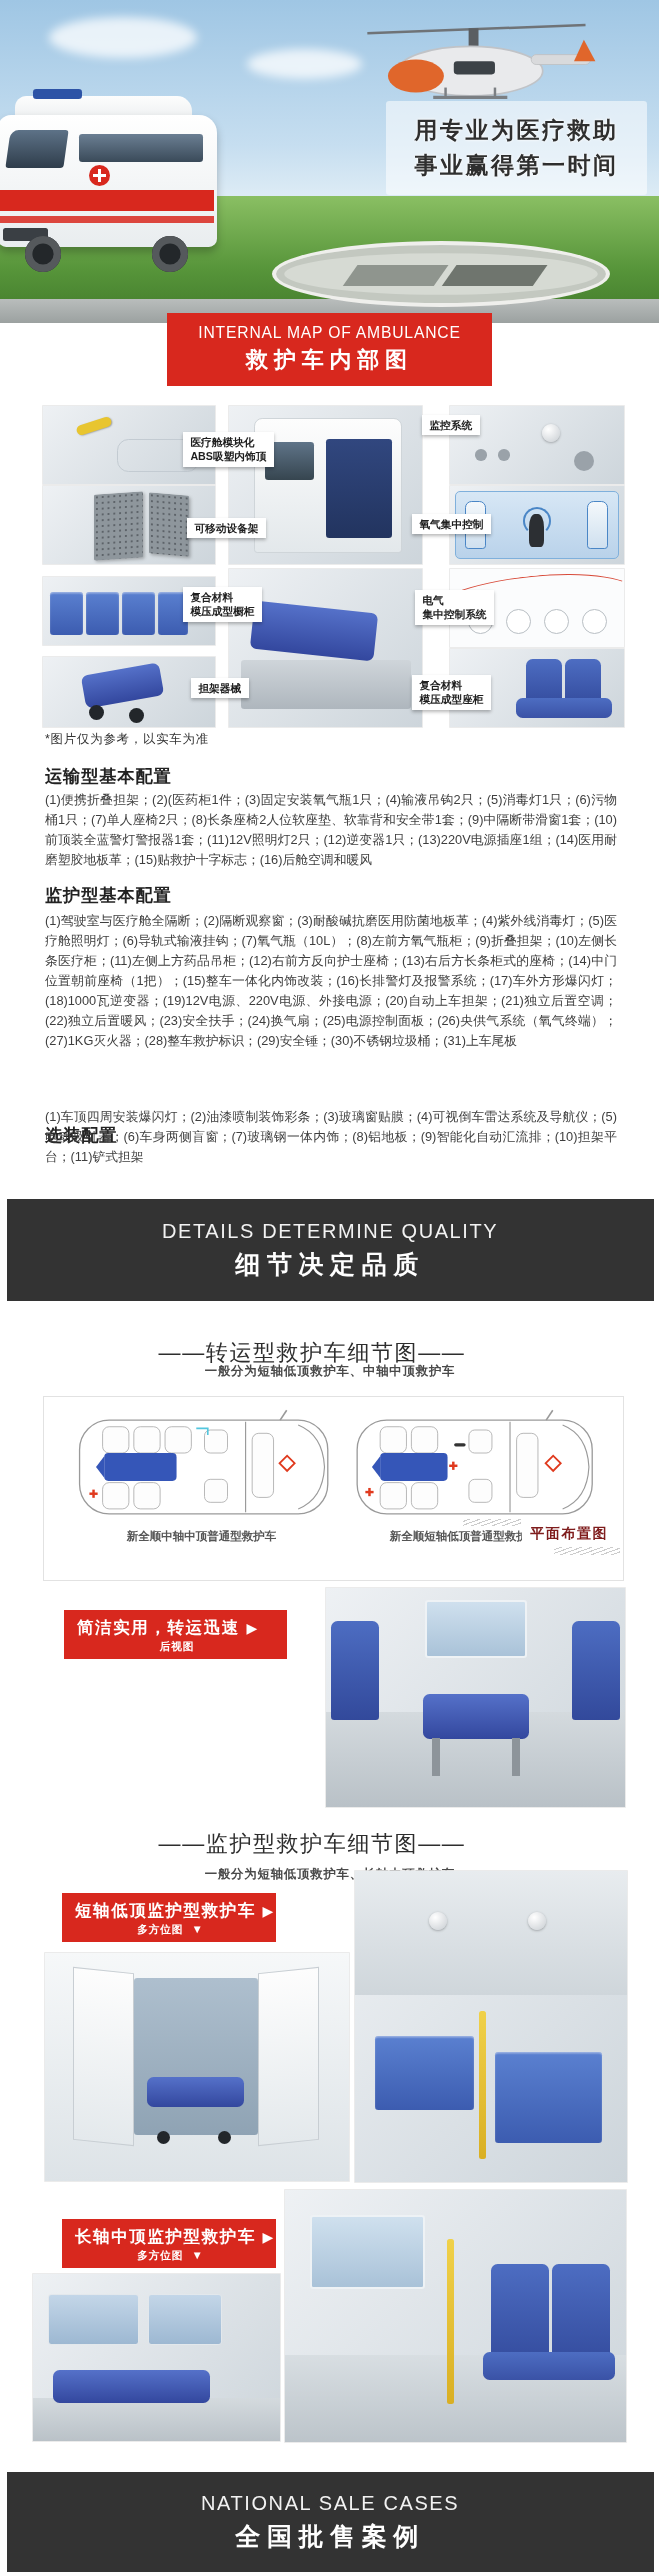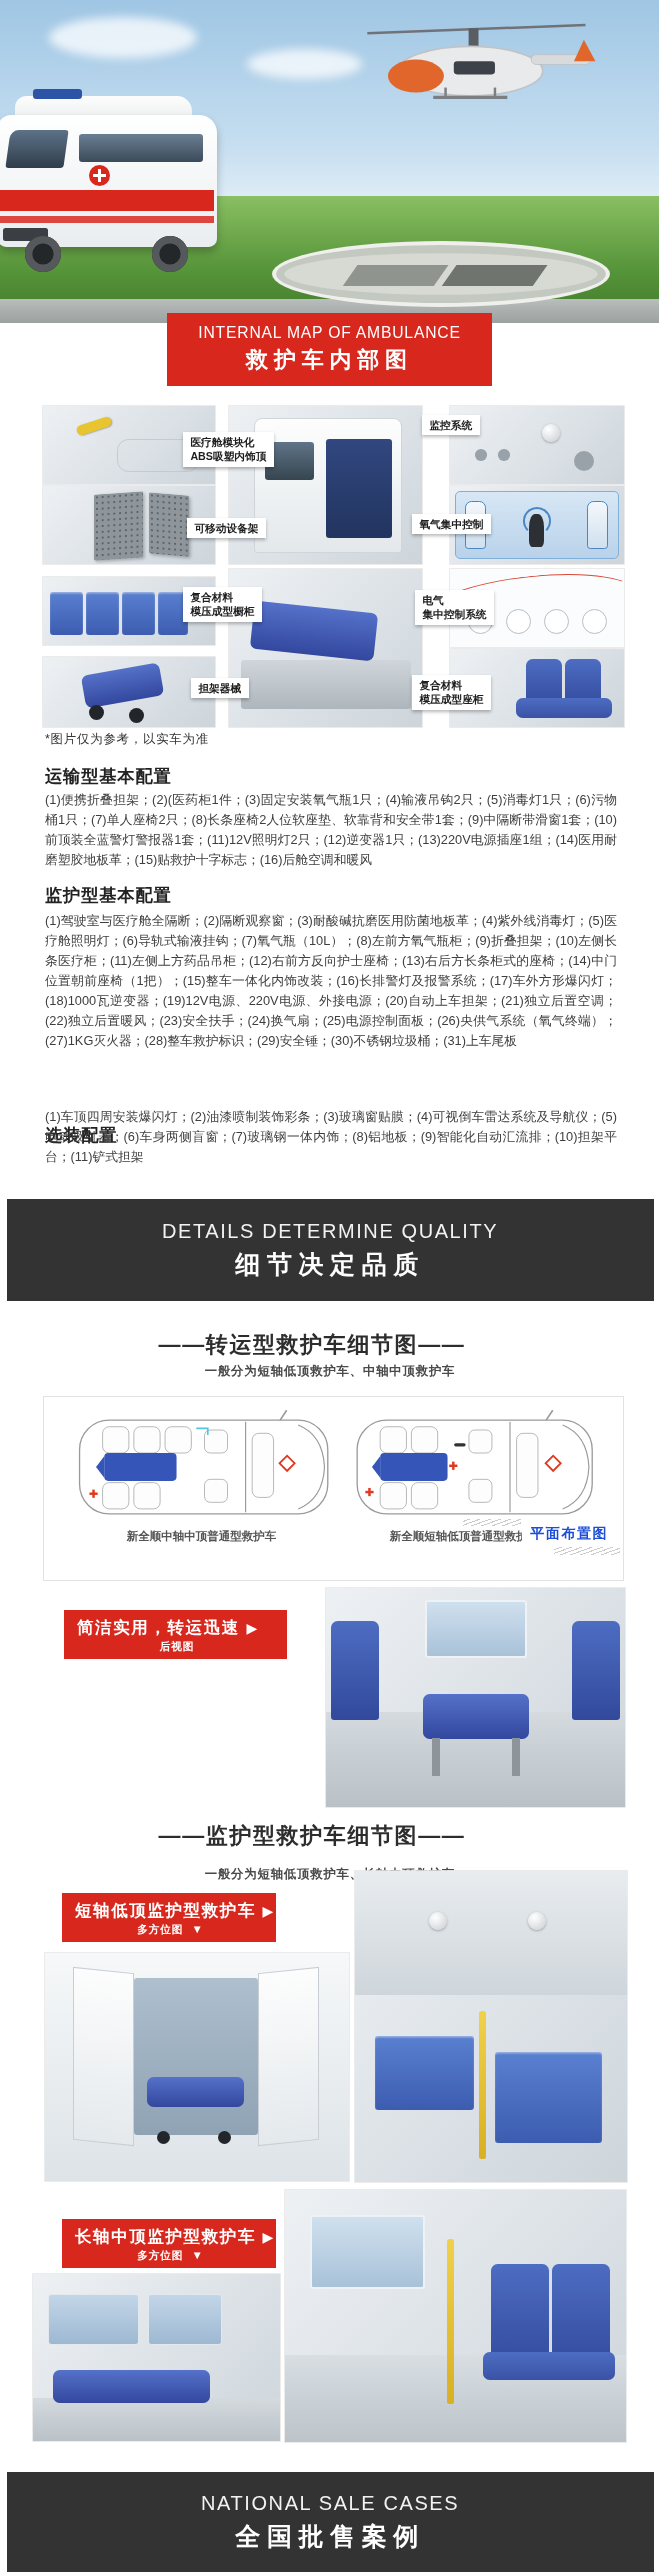--- a/index.html
+++ b/index.html
@@ -77,28 +77,28 @@
   
   .cfg-title { position:absolute; left:45px; font-size:17.3px; font-weight:bold; color:#222; letter-spacing:0.8px; }
   .cfg-text { position:absolute; left:45px; width:572px; font-size:12.8px; line-height:20px; color:#3e3e3e; font-weight:500; text-align:justify; }
 
   
   .dark-banner { position:absolute; left:6.6px; width:647px; background:#333; display:flex; flex-direction:column; justify-content:center; align-items:center; gap:5px; }
   .dark-banner .en { color:#f2f2f2; font-size:20px; letter-spacing:1.6px; }
   .dark-banner .zh { color:#fff; font-size:25px; font-weight:bold; letter-spacing:6.6px; }
 
   
-  .sec-head { position:absolute; left:0; width:624px; text-align:center; font-size:22px; font-weight:bold; color:#2d2d2d; letter-spacing:1.6px; }
+  .sec-head { position:absolute; left:0; width:624px; text-align:center; font-size:22px; font-weight:normal; color:#2d2d2d; letter-spacing:1.6px;margin-top:8px; }
   .sec-sub  { position:absolute; left:0; width:660px; text-align:center; font-size:12.4px; font-weight:bold; color:#4a4a4a; letter-spacing:0.8px; }
 
   
   .plan-box { position:absolute; left:43px; top:1396px; width:581px; height:185px; border:0.8px solid #e2e2e2; background:#fff; }
   .van-svg { position:absolute; }
   .plan-cap { position:absolute; font-size:11.5px; font-weight:bold; color:#555; text-align:center; }
-  .plan-label { position:absolute; right:6.6px; top:125px; font-size:14px; font-weight:bold; color:#1d4ed8; background:#fff; padding:3.3px 8.2px; letter-spacing:1.6px; }
+  .plan-label { position:absolute; right:6.6px; top:125px; font-size:14px; font-weight:bold; color:#7f1d1d; background:#fff; padding:3.3px 8.2px; letter-spacing:1.6px; }
   .plan-label::before { content:""; position:absolute; left:-59px; top:-3.3px; width:58px; height:7.4px;
       background:repeating-linear-gradient(-20deg, transparent 0 2.5px, #ccc 2.5px 3.5px); }
   .plan-label::after { content:""; position:absolute; right:-3.3px; bottom:-8.2px; width:66px; height:7.4px;
       background:repeating-linear-gradient(-20deg, transparent 0 2.5px, #ccc 2.5px 3.5px); }
 
   
   .red-label { position:absolute; background:#d8281e; color:#fff; padding:6.6px 10px 5px 13px; }
   .rl-title { font-size:16.5px; font-weight:bold; letter-spacing:1.6px; white-space:nowrap; }
   .rl-title .arrow { font-size:14px; margin-left:6.6px; }
   .rl-sub { text-align:center; font-size:10.7px; font-weight:bold; margin-top:1px; letter-spacing:0.8px; }
@@ -139,20 +139,24 @@
       <div class="amb-windshield"></div>
       <div class="amb-sidewin"></div>
       <div class="amb-stripe"></div>
       <div class="amb-stripe2"></div>
       <div class="amb-cross"></div>
       <div class="amb-grille"></div>
       <div class="amb-wheel w1"></div>
       <div class="amb-wheel w2"></div>
     </div>
 
+    <div class="slogan">
+      <div class="slogan-line">用专业为医疗救助</div>
+      <div class="slogan-line">事业赢得第一时间</div>
+    </div>
   </div>
 
   <div class="red-banner">
     <div class="en">INTERNAL MAP OF AMBULANCE</div>
     <div class="zh">救护车内部图</div>
   </div>
 
   <div class="photo" style="left:43px;top:406px;width:172px;height:78px;">
     <div class="dec" style="left:33px;top:15px;width:36px;height:10px;background:#e8c530;border-radius:5px;transform:rotate(-18deg);box-shadow:0.8px 0.8px 1.6px rgba(0,0,0,.3);"></div>
     <div class="dec" style="left:74px;top:33px;width:82px;height:33px;border:1.6px solid #c3cbd2;border-radius:11.5px;"></div>

